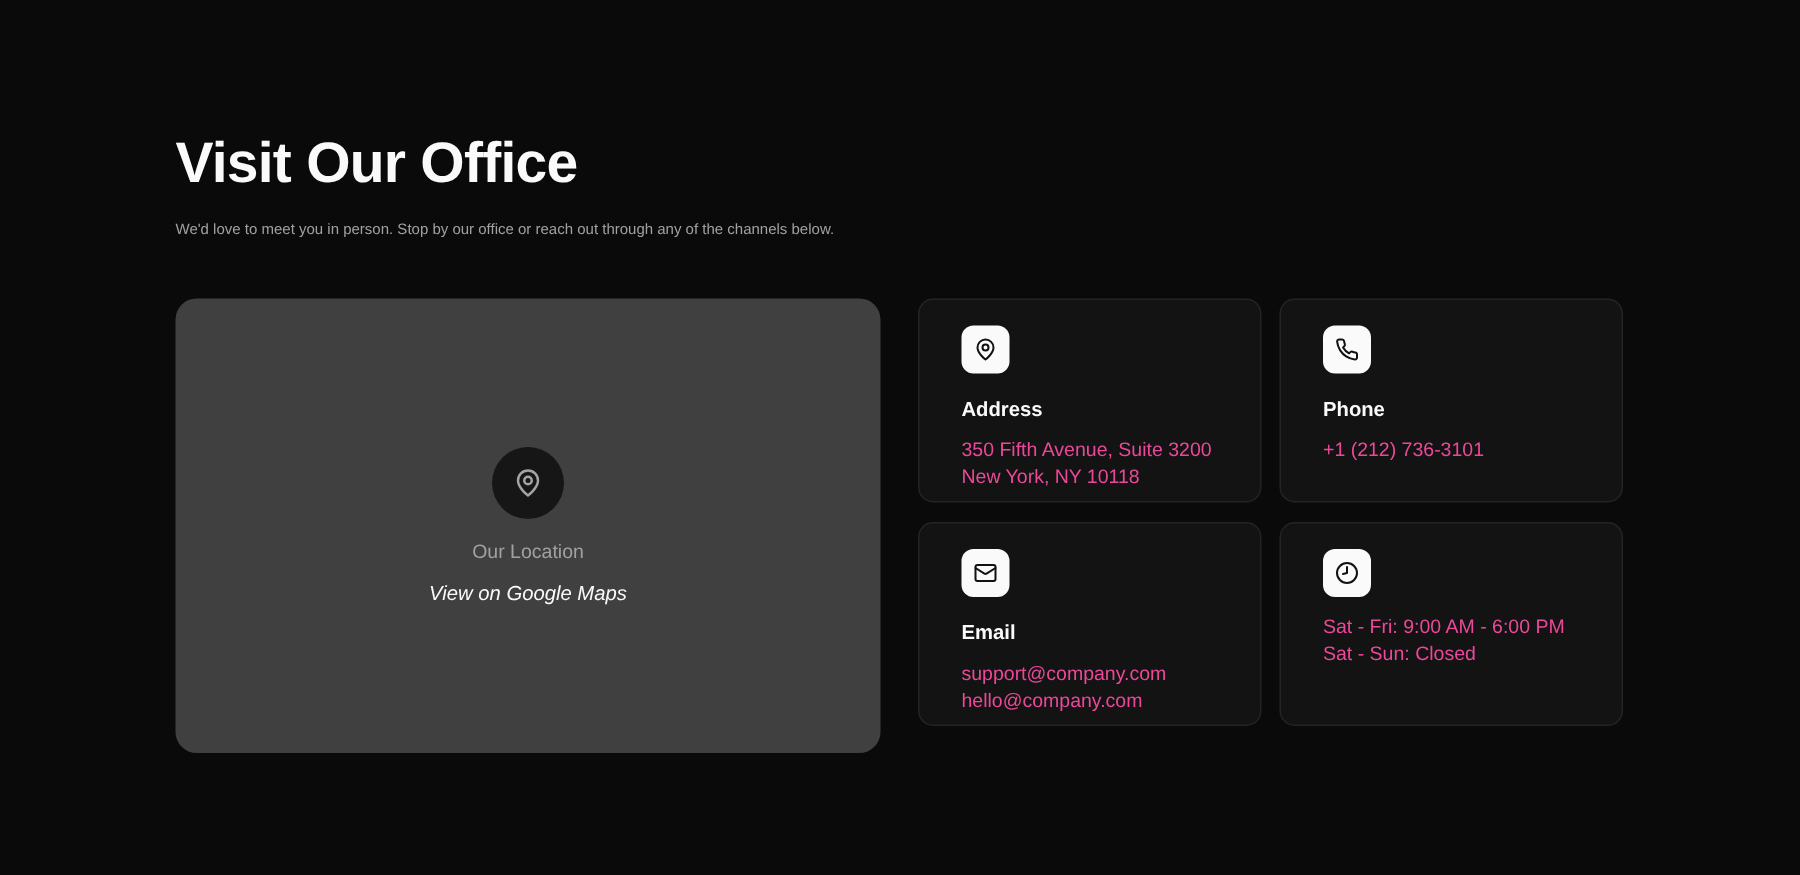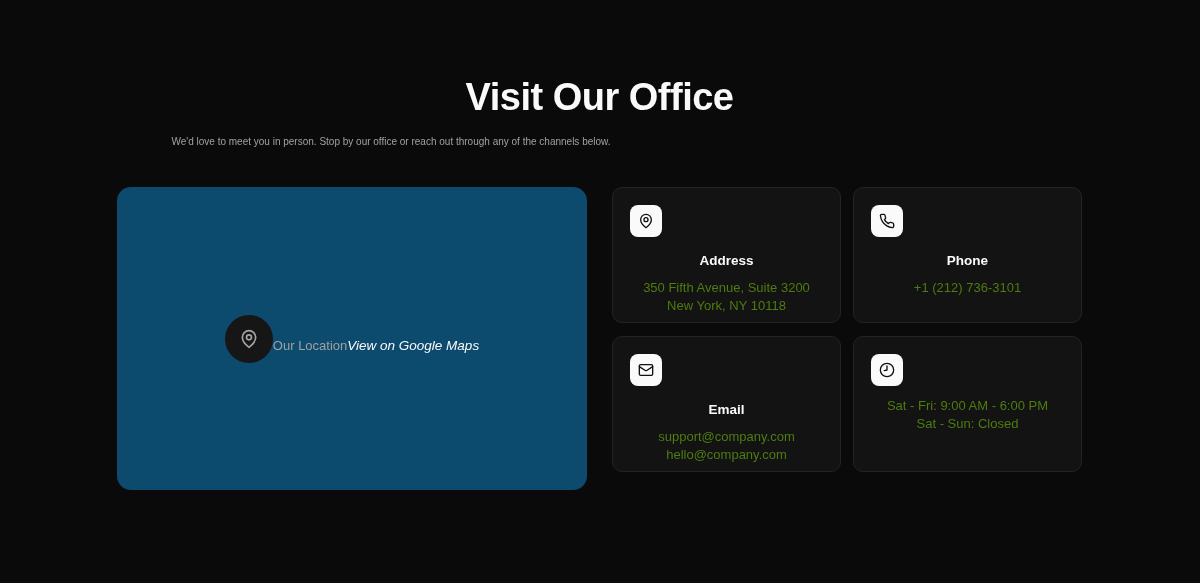--- a/index.html
+++ b/index.html
@@ -7,23 +7,22 @@
   body {
     background: #0a0a0a;
     font-family: "Liberation Sans", "DejaVu Sans", sans-serif;
     color: #fafafa;
     overflow: hidden;
     position: relative;
   }
   .section {
     position: absolute;
     left: 117px;
-    top: 4px;
+    top: 16px;
     width: 965px;
-    text-align: center;
   }
   .page-title {
     margin-top: 70px;
     font-size: 38px;
     line-height: 46px;
     font-weight: 700;
     letter-spacing: -0.5px;
     color: #fafafa;
   }
   .page-subtitle {
@@ -35,24 +34,24 @@
   }
   .content-row {
     margin-top: 34px;
     display: flex;
     gap: 25px;
   }
   
   .map-card {
     width: 470px;
     height: 303px;
-    background: #0c4a6e;
+    background: #404040;
     border-radius: 14px;
     display: flex;
-    flex-direction: row;
+    flex-direction: column;
     align-items: center;
     justify-content: center;
     flex: none;
   }
   .map-pin-circle {
     width: 48px;
     height: 48px;
     border-radius: 50%;
     background: #161616;
     display: flex;
@@ -82,21 +81,21 @@
     grid-auto-rows: 136px;
     column-gap: 12px;
     row-gap: 13px;
     align-content: start;
     flex: none;
   }
   .info-card {
     background: #131313;
     border: 1px solid #242424;
     border-radius: 10px;
-    padding: 17px 17px;
+    padding: 17px 28px;
   }
   .icon-box {
     width: 32px;
     height: 32px;
     border-radius: 8px;
     background: #fafafa;
     display: flex;
     align-items: center;
     justify-content: center;
     color: #111111;
@@ -104,21 +103,21 @@
   .card-title {
     margin-top: 16px;
     font-size: 13.5px;
     font-weight: 700;
     color: #fafafa;
   }
   .card-lines {
     margin-top: 11px;
     font-size: 13px;
     line-height: 18px;
-    color: #4d7c0f;
+    color: #ec4899;
   }
   svg { display: block; }
 </style>
 </head>
 <body>
 
 <div class="section">
   <h1 class="page-title">Visit Our Office</h1>
   <p class="page-subtitle">We'd love to meet you in person. Stop by our office or reach out through any of the channels below.</p>
 

